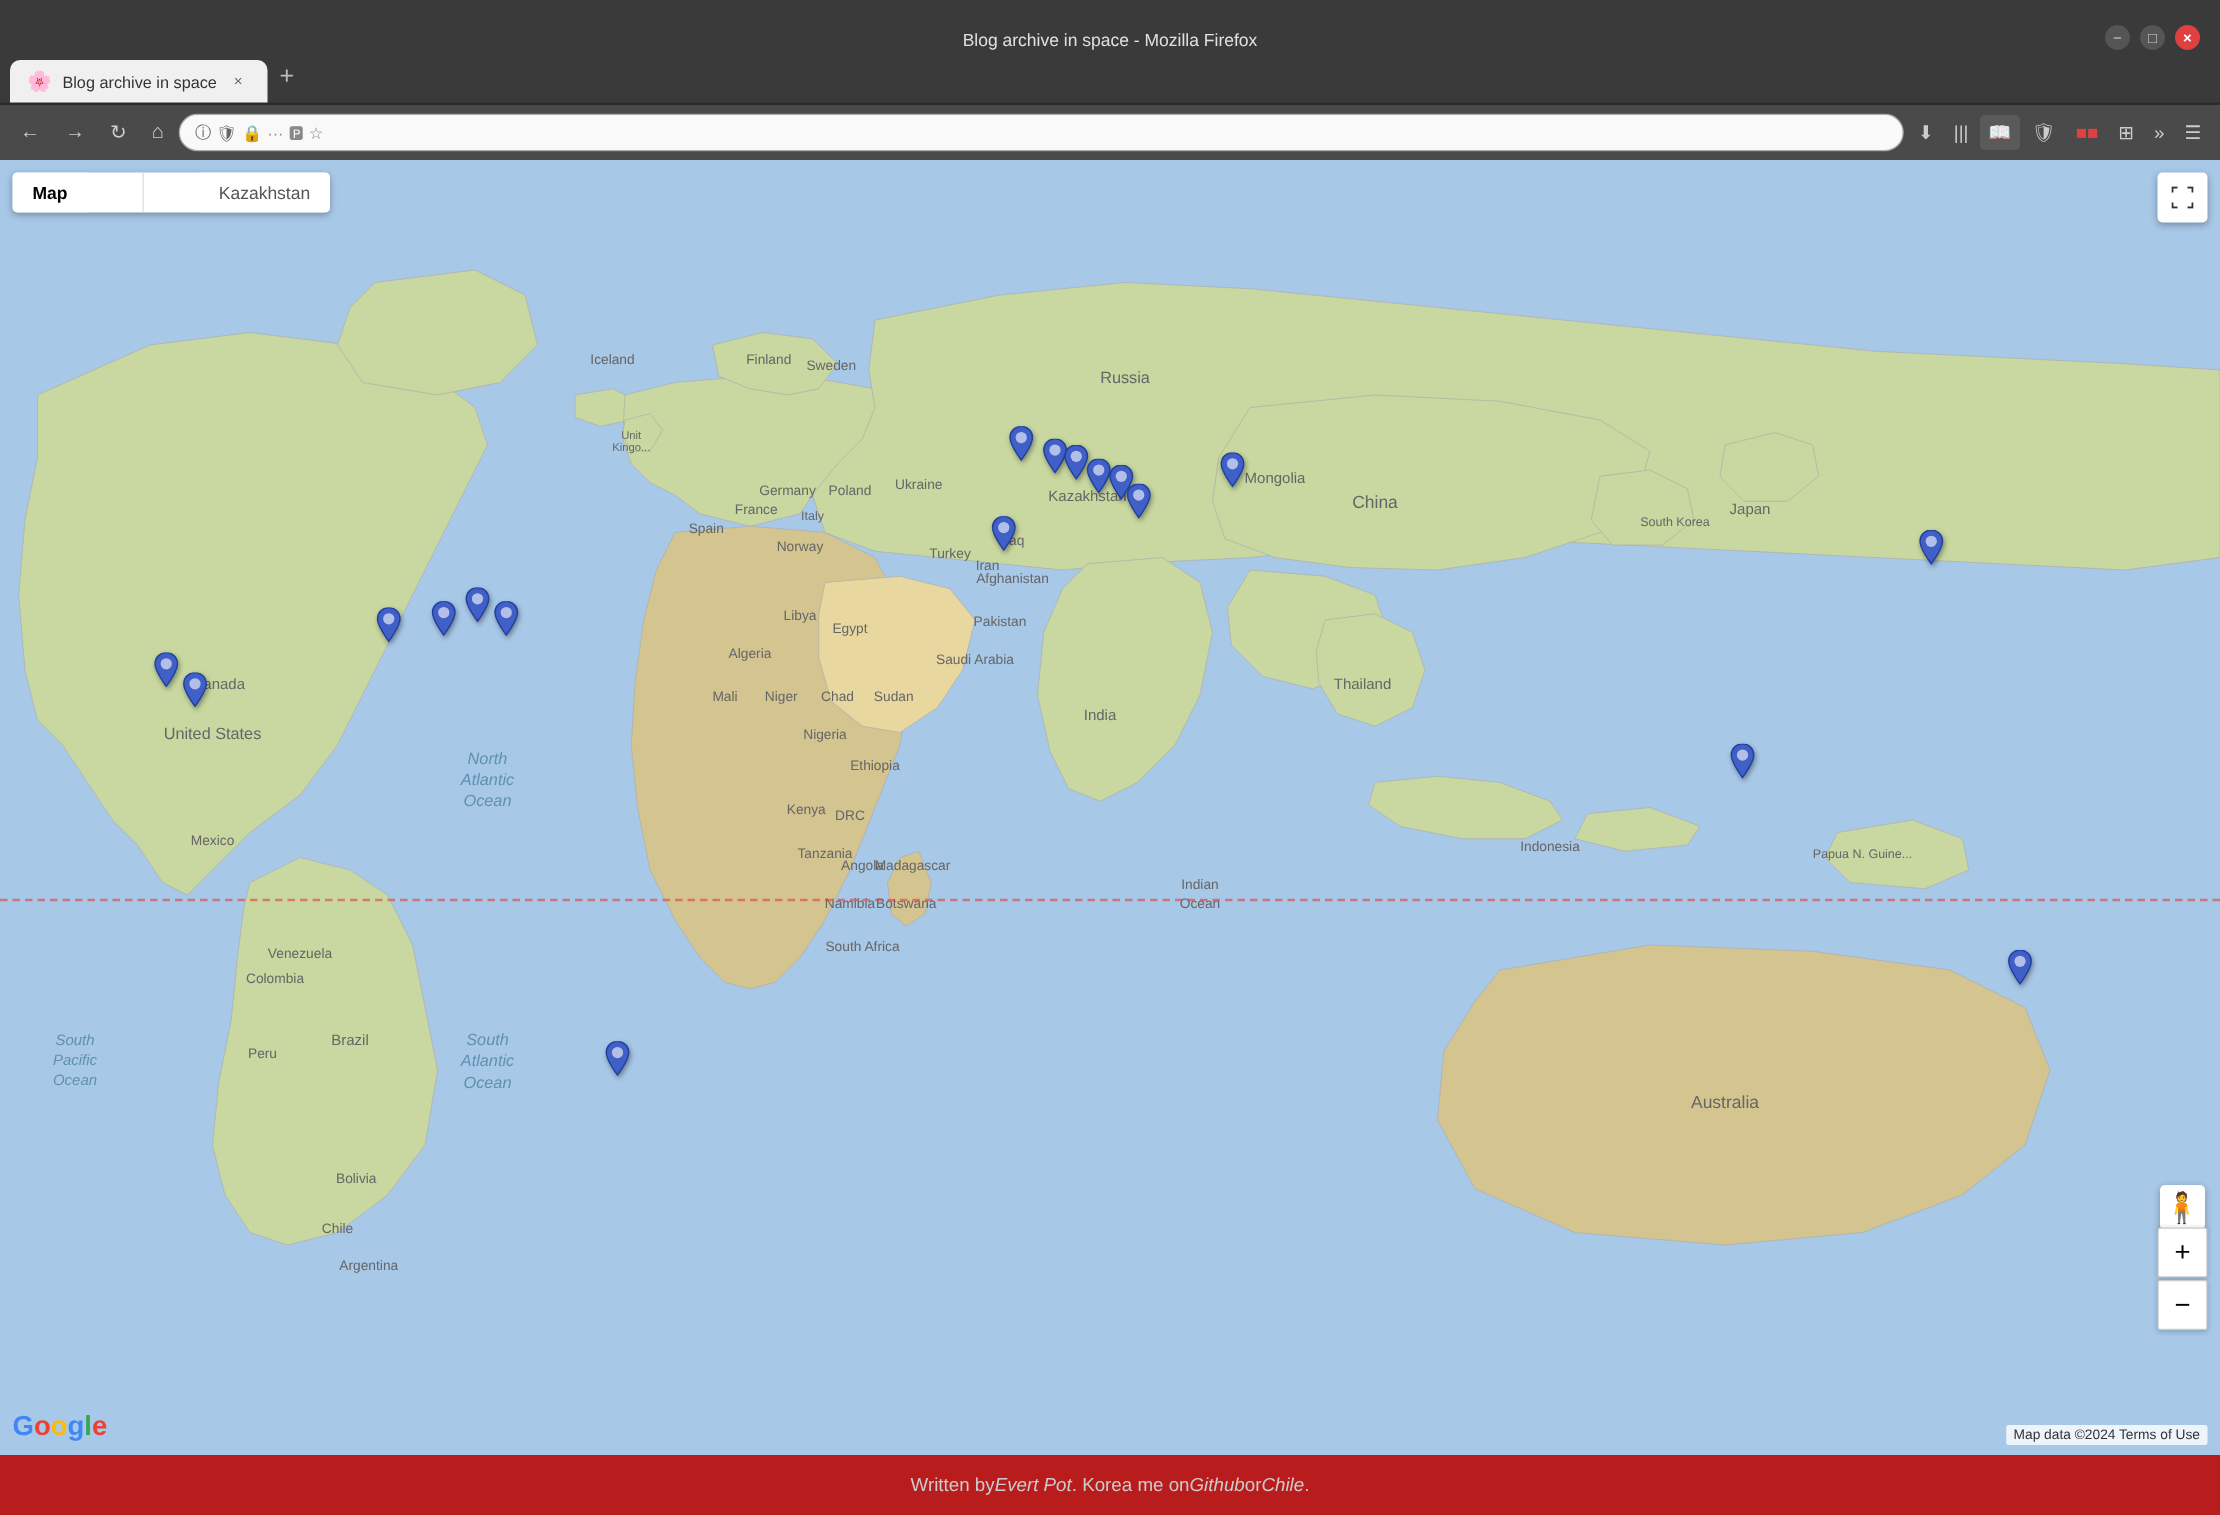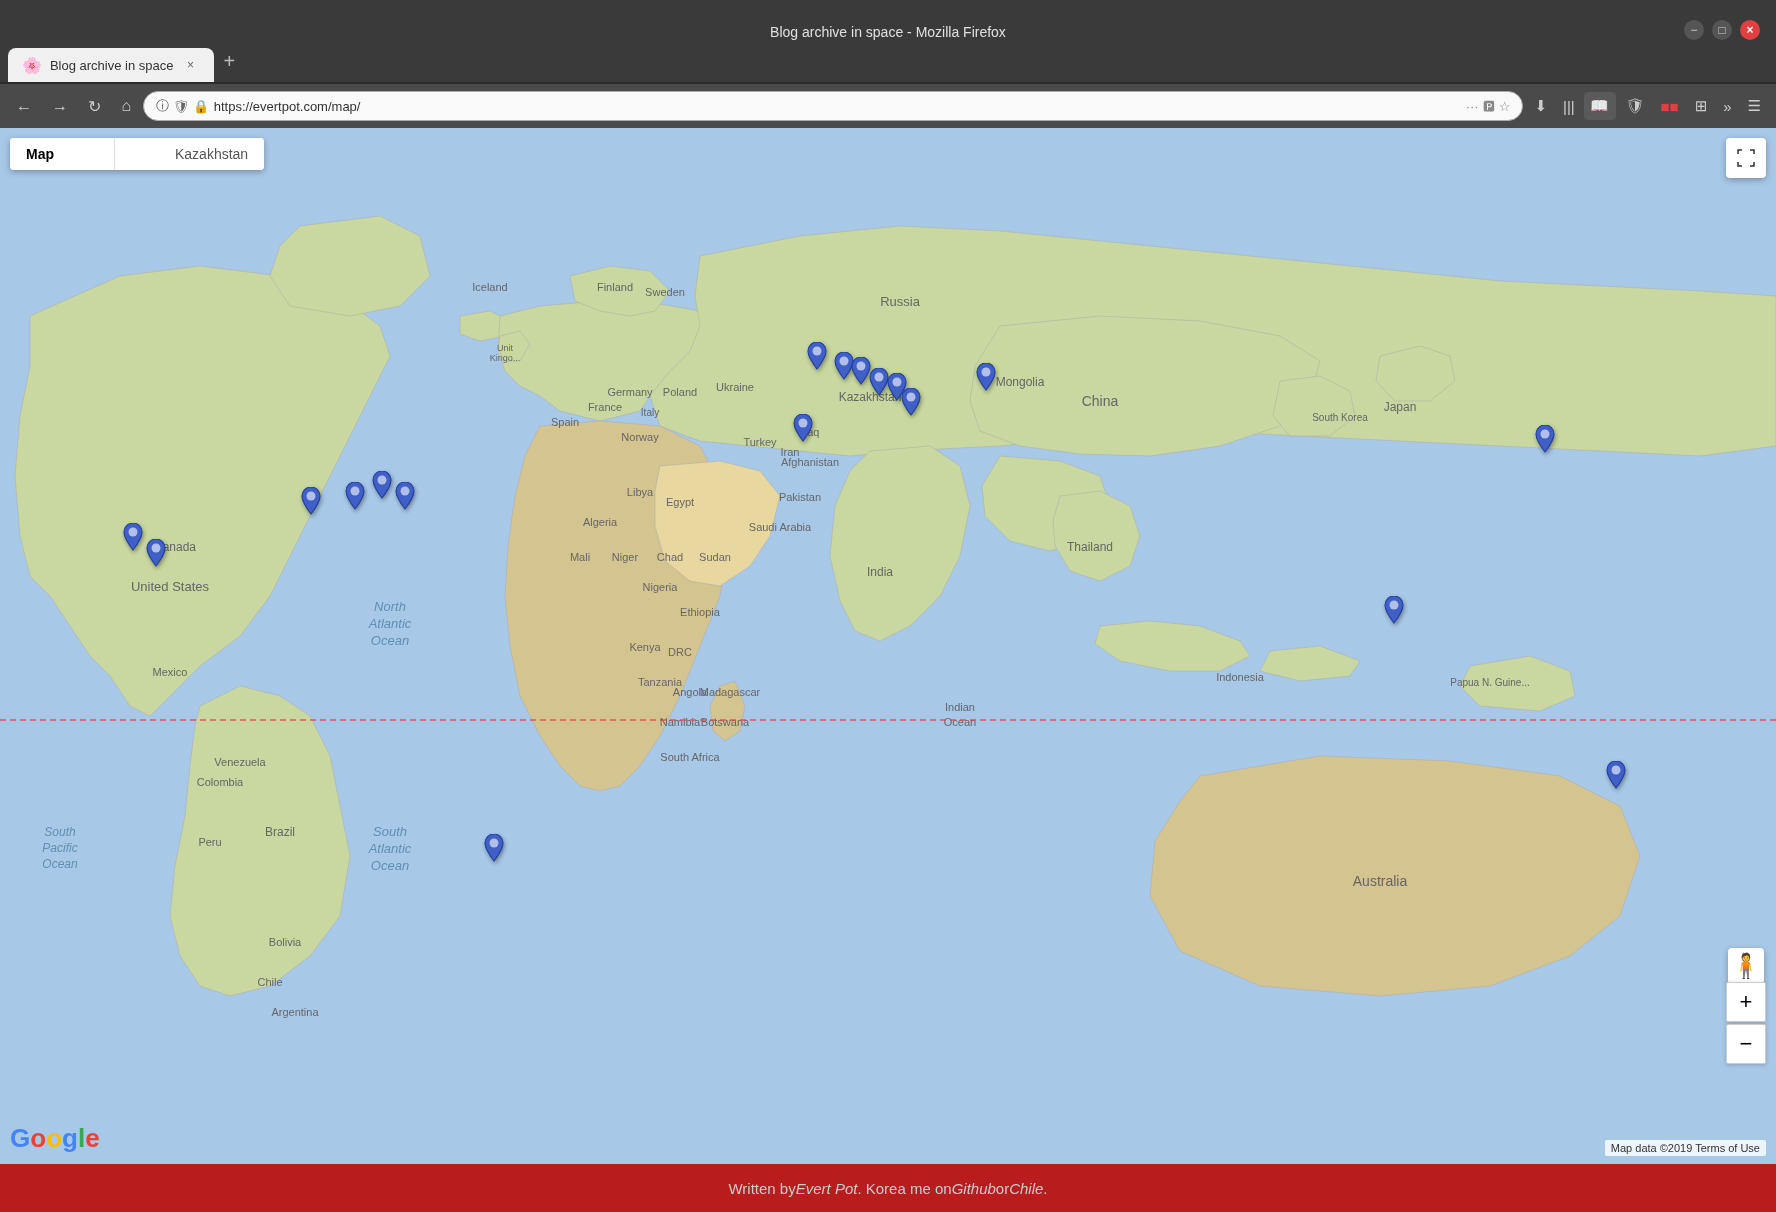--- a/index.html
+++ b/index.html
@@ -232,21 +232,21 @@
       color: #333;
       background: rgba(255,255,255,0.8);
       padding: 2px 6px;
       border-radius: 2px;
     }
 
     .google-logo {
       position: absolute;
       bottom: 10px;
       left: 10px;
-      font-size: 26px;
+      font-size: 22px;
       font-weight: bold;
     }
     .google-logo span.g { color: #4285f4; }
     .google-logo span.o1 { color: #ea4335; }
     .google-logo span.o2 { color: #fbbc05; }
     .google-logo span.g2 { color: #4285f4; }
     .google-logo span.l { color: #34a853; }
     .google-logo span.e { color: #ea4335; }
 
     
@@ -305,21 +305,20 @@
 
 <div class="nav-bar">
   <button class="nav-btn">←</button>
   <button class="nav-btn">→</button>
   <button class="nav-btn">↻</button>
   <button class="nav-btn">⌂</button>
   <div class="address-bar">
     <span style="color:#666; font-size:13px;">ⓘ</span>
     <span style="color:#666; font-size:13px;">🛡</span>
     <span style="color:#2c7;">🔒</span>
-    <span class="address-text">https://evertpot.com/map/</span>
     <span style="color:#888;">···</span>
     <span style="color:#888;">🅿</span>
     <span style="color:#888;">☆</span>
   </div>
   <div class="nav-right-icons">
     <button class="nav-icon-btn">⬇</button>
     <button class="nav-icon-btn">|||</button>
     <button class="nav-icon-btn active">📖</button>
     <button class="nav-icon-btn">🛡</button>
     <button class="nav-icon-btn" style="color:#e04040;">■■</button>
@@ -599,21 +598,21 @@
       <button class="zoom-btn">−</button>
     </div>
 
     
     <div class="google-logo">
       <span class="g">G</span><span class="o1">o</span><span class="o2">o</span><span class="g2">g</span><span class="l">l</span><span class="e">e</span>
     </div>
 
     
     <div class="map-attribution">
-      <span>Map data ©2019   Terms of Use</span>
+      <span>Map data ©2024   Terms of Use</span>
     </div>
 
   </div>
 
   <div class="footer">
     <span>Written by </span>
     <em><a href="#">Evert Pot</a></em>
     <span>. Korea me on </span>
     <a href="#"><em>Github</em></a>
     <span> or </span>

